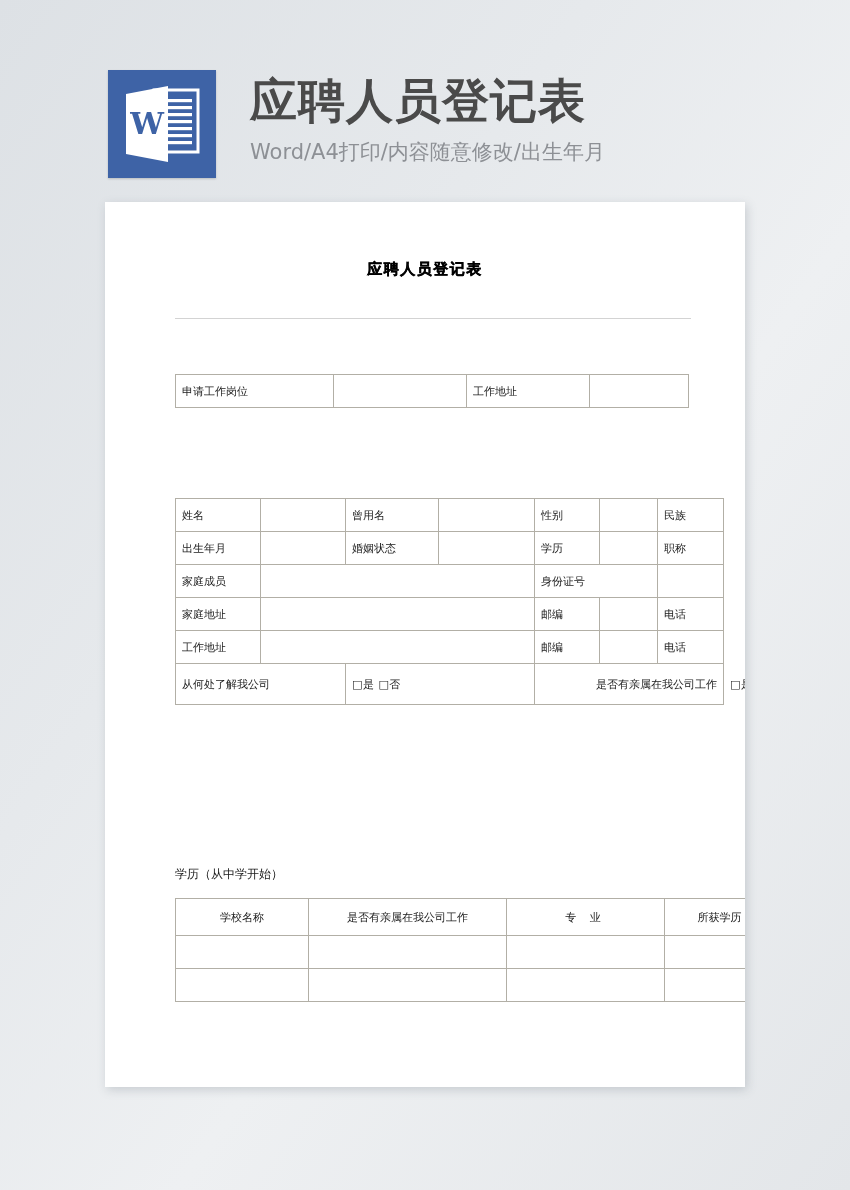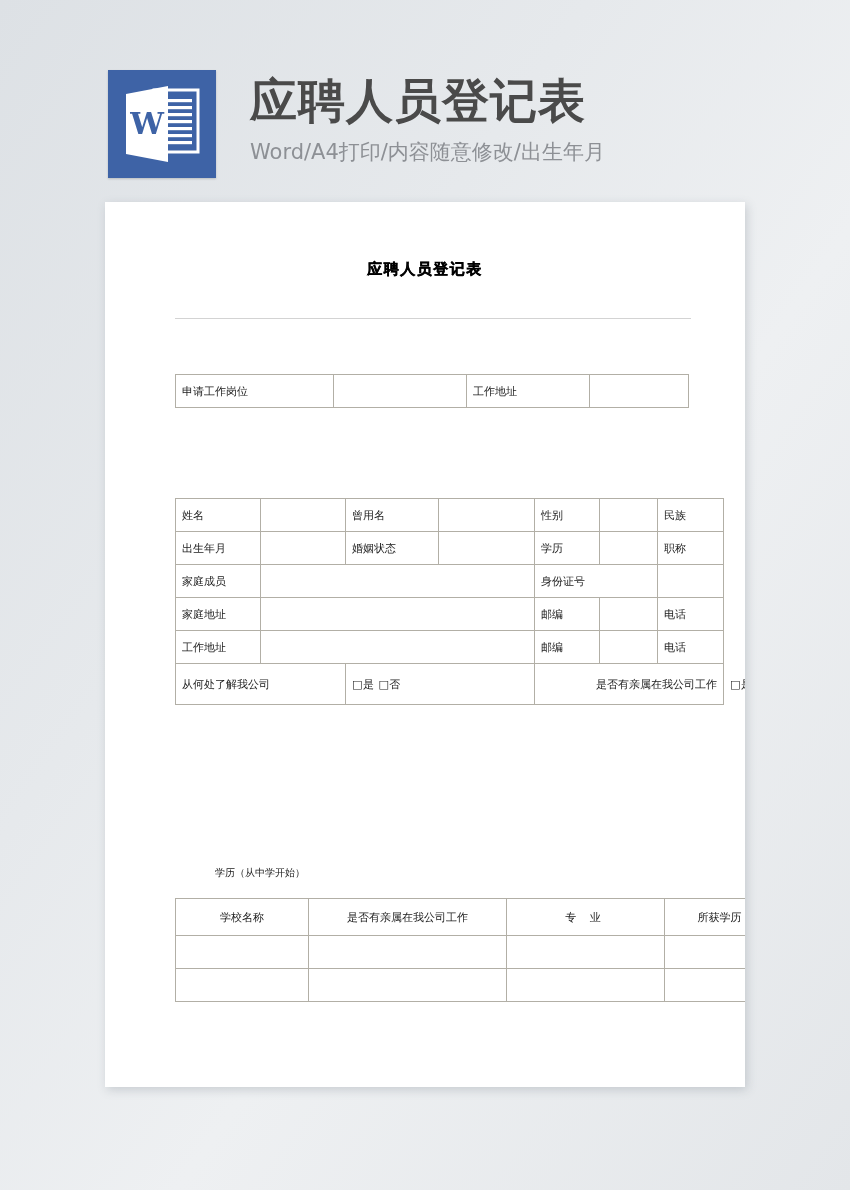--- a/index.html
+++ b/index.html
@@ -123,23 +123,22 @@
   .t2 td.tall { height: 34px; }
 
   .cbline { white-space: nowrap; letter-spacing: .5px; }
   .cb { font-family: "DejaVu Sans", sans-serif; }
 
   
   .edu-head {
     position: absolute;
     left: 70px; top: 664px;
     font-family: Liberation Sans, sans-serif;
-    font-size: 10px;
+    font-size: 12px;
     color: #1a1a1a;
-    margin-left: 40px;
   }
   .t3 {
     position: absolute;
     left: 70px; top: 696px;
     width: 600px;     
   }
   .t3 td { height: 34px; text-align: center; }
   .t3 td.head { height: 30px; margin-top: 42px; }
   .sp { letter-spacing: 5px; }
 </style>

